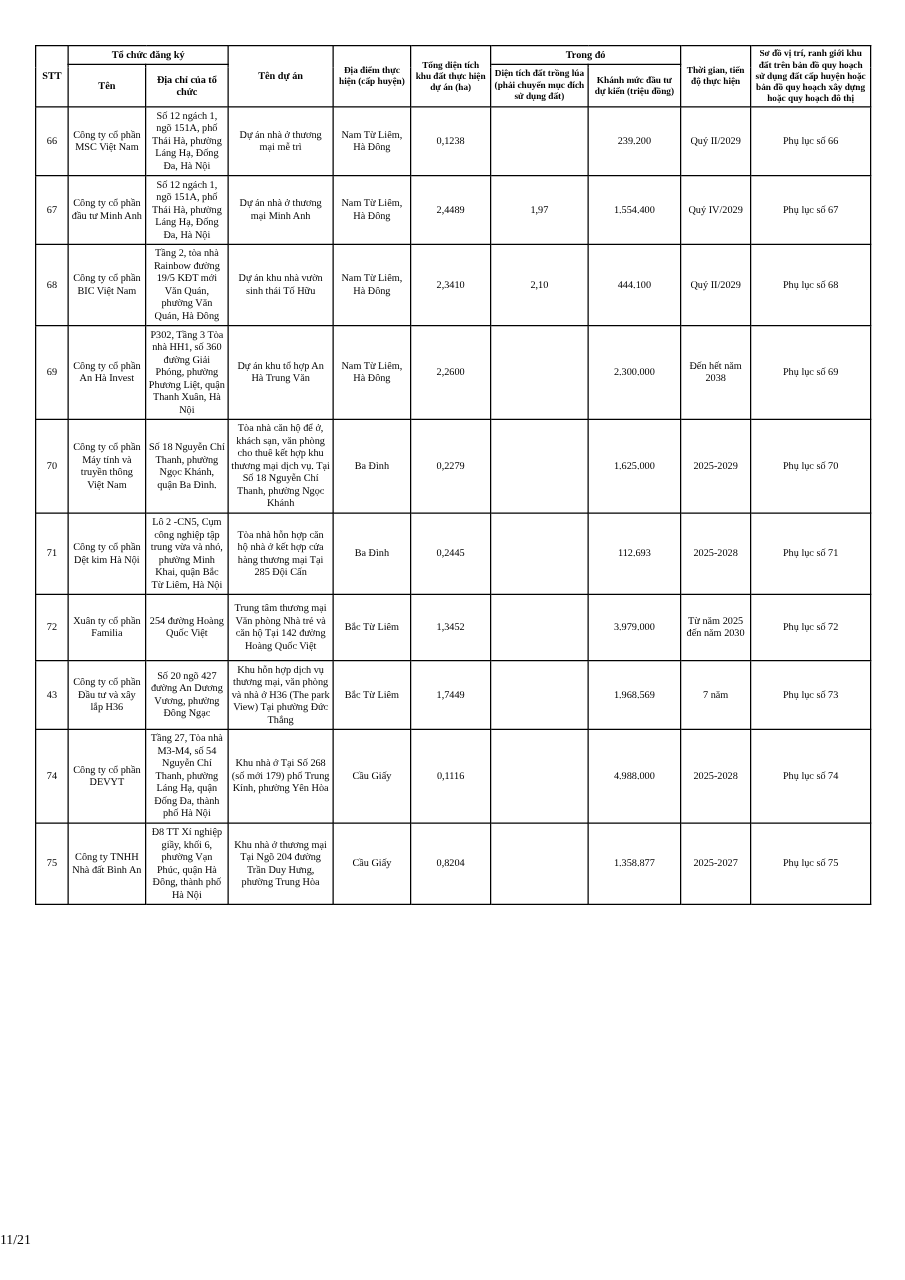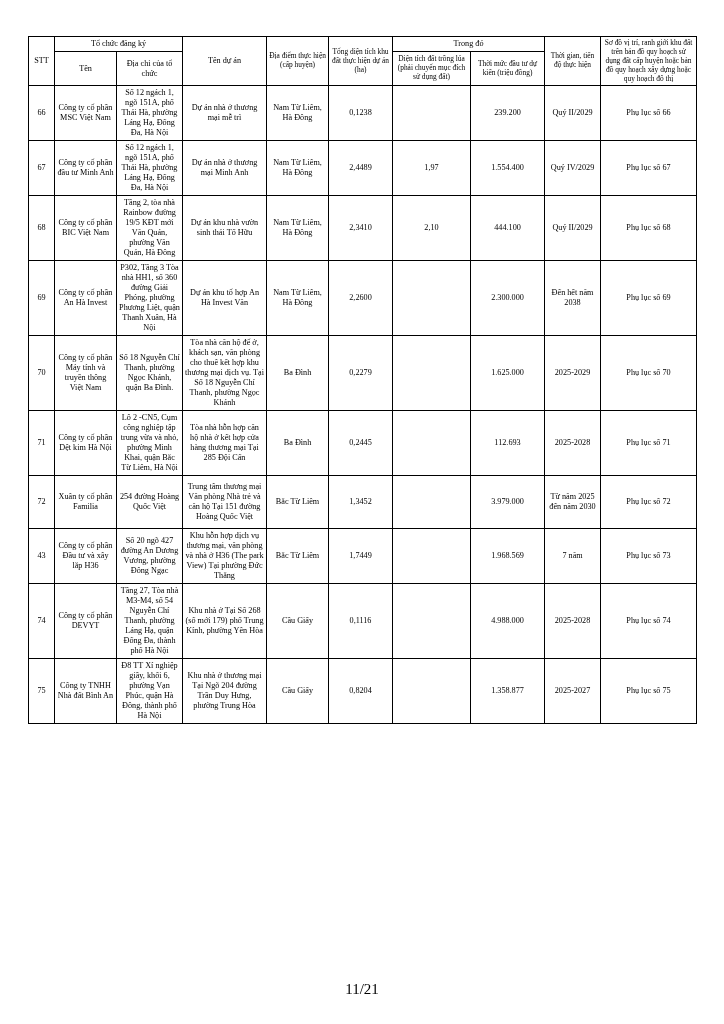--- a/index.html
+++ b/index.html
@@ -31,21 +31,21 @@
   table.reg-table th,
   table.reg-table td {
     border: 1px solid #000000;
     vertical-align: middle;
     padding: 2px 2px;
     text-align: center;
     word-wrap: break-word;
     overflow-wrap: break-word;
   }
   table.reg-table thead th {
-    font-weight: normal;
+    font-weight: bold;
   }
   .hdr-sub {
     font-size: 7.4px;
     line-height: 1.2;
   }
   td.cell-left {
     text-align: left;
   }
   td.num {
     text-align: center;
@@ -62,22 +62,21 @@
   .c-sodovitri { width: 96px; }
 
   .row-body td {
     height: 48px;
   }
   .page-number {
     position: absolute;
     left: 0;
     right: 0;
     bottom: 26px;
-    text-align: center;
-    font-size: 15px;
+    font-size: 11px;
     font-family: "Liberation Serif", serif;
   }
 </style>
 </head>
 <body>
 
 <div class="page">
 
   <table class="reg-table">
     <colgroup>
@@ -100,21 +99,21 @@
         <th rowspan="3" class="hdr-sub">Địa điểm thực hiện (cấp huyện)</th>
         <th rowspan="3" class="hdr-sub">Tổng diện tích khu đất thực hiện dự án (ha)</th>
         <th colspan="2">Trong đó</th>
         <th rowspan="3" class="hdr-sub">Thời gian, tiến độ thực hiện</th>
         <th rowspan="3" class="hdr-sub">Sơ đồ vị trí, ranh giới khu đất trên bản đồ quy hoạch sử dụng đất cấp huyện hoặc bản đồ quy hoạch xây dựng hoặc quy hoạch đô thị</th>
       </tr>
       <tr>
         <th rowspan="2">Tên</th>
         <th rowspan="2">Địa chỉ của tổ chức</th>
         <th rowspan="2" class="hdr-sub">Diện tích đất trồng lúa (phải chuyển mục đích sử dụng đất)</th>
-        <th rowspan="2" class="hdr-sub">Thời mức đầu tư dự kiến (triệu đồng)</th>
+        <th rowspan="2" class="hdr-sub">Khánh mức đầu tư dự kiến (triệu đồng)</th>
       </tr>
       <tr></tr>
     </thead>
     <tbody>
       <tr class="row-body">
         <td>66</td>
         <td>Công ty cổ phần MSC Việt Nam</td>
         <td class="cell-left">Số 12 ngách 1, ngõ 151A, phố Thái Hà, phường Láng Hạ, Đống Đa, Hà Nội</td>
         <td class="cell-left">Dự án nhà ở thương mại mễ trì</td>
         <td class="cell-left">Nam Từ Liêm, Hà Đông</td>
@@ -145,21 +144,21 @@
         <td class="num">2,3410</td>
         <td class="num">2,10</td>
         <td class="num">444.100</td>
         <td>Quý II/2029</td>
         <td>Phụ lục số 68</td>
       </tr>
       <tr class="row-body">
         <td>69</td>
         <td>Công ty cổ phần An Hà Invest</td>
         <td class="cell-left">P302, Tầng 3 Tòa nhà HH1, số 360 đường Giải Phóng, phường Phương Liệt, quận Thanh Xuân, Hà Nội</td>
-        <td class="cell-left">Dự án khu tổ hợp An Hà Invest Văn</td>
+        <td class="cell-left">Dự án khu tổ hợp An Hà Trung Văn</td>
         <td class="cell-left">Nam Từ Liêm, Hà Đông</td>
         <td class="num">2,2600</td>
         <td class="num"></td>
         <td class="num">2.300.000</td>
         <td>Đến hết năm 2038</td>
         <td>Phụ lục số 69</td>
       </tr>
       <tr class="row-body">
         <td>70</td>
         <td>Công ty cổ phần Máy tính và truyền thông Việt Nam</td>
@@ -181,21 +180,21 @@
         <td class="num">0,2445</td>
         <td class="num"></td>
         <td class="num">112.693</td>
         <td>2025-2028</td>
         <td>Phụ lục số 71</td>
       </tr>
       <tr class="row-body">
         <td>72</td>
         <td>Xuân ty cổ phần Familia</td>
         <td class="cell-left">254 đường Hoàng Quốc Việt</td>
-        <td class="cell-left">Trung tâm thương mại Văn phòng Nhà trẻ và căn hộ Tại 151 đường Hoàng Quốc Việt</td>
+        <td class="cell-left">Trung tâm thương mại Văn phòng Nhà trẻ và căn hộ Tại 142 đường Hoàng Quốc Việt</td>
         <td class="cell-left">Bắc Từ Liêm</td>
         <td class="num">1,3452</td>
         <td class="num"></td>
         <td class="num">3.979.000</td>
         <td>Từ năm 2025 đến năm 2030</td>
         <td>Phụ lục số 72</td>
       </tr>
       <tr class="row-body">
         <td>43</td>
         <td>Công ty cổ phần Đầu tư và xây lắp H36</td>

